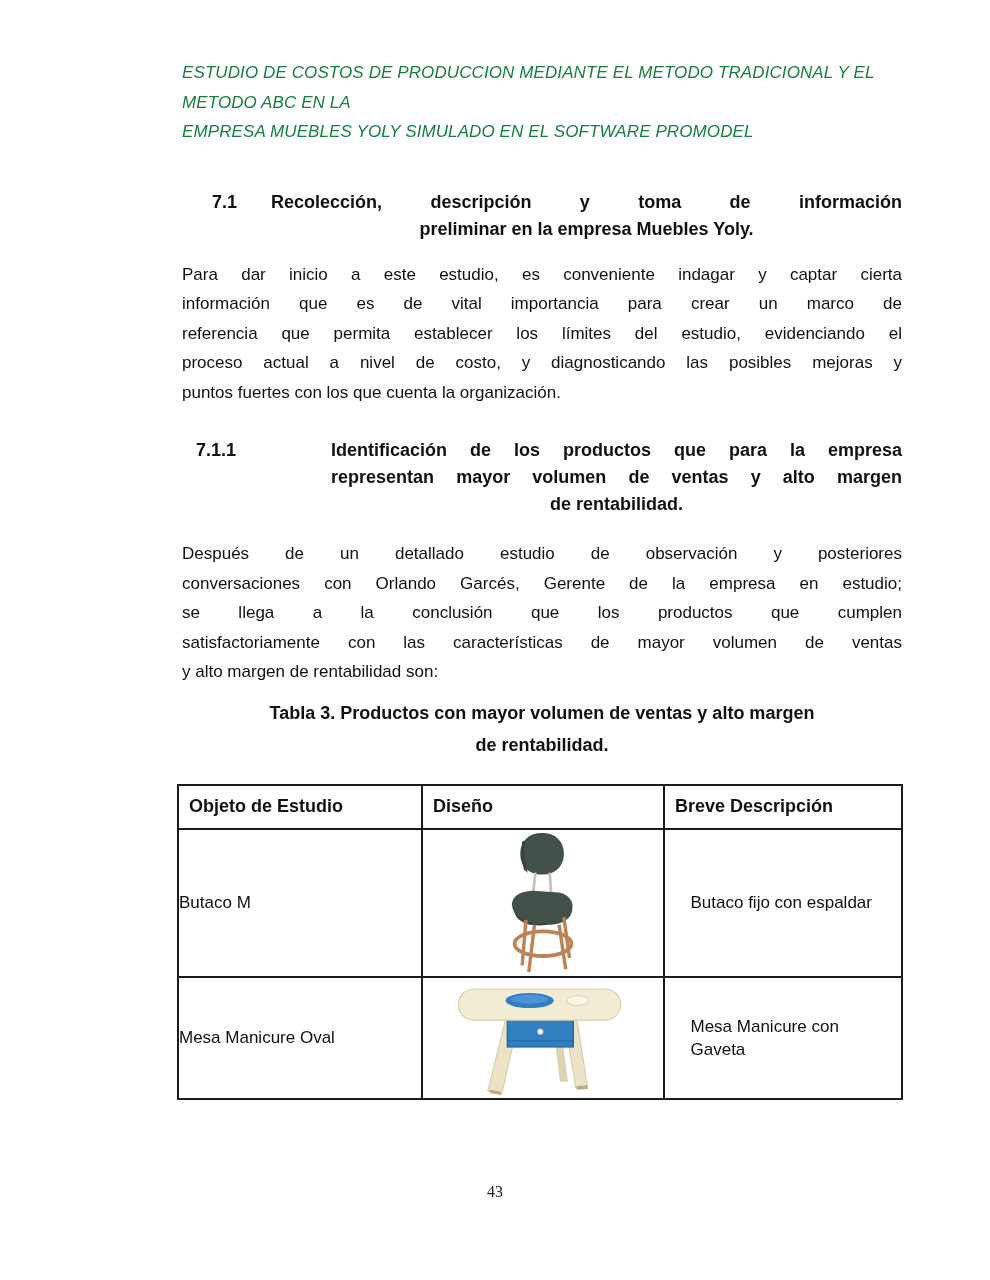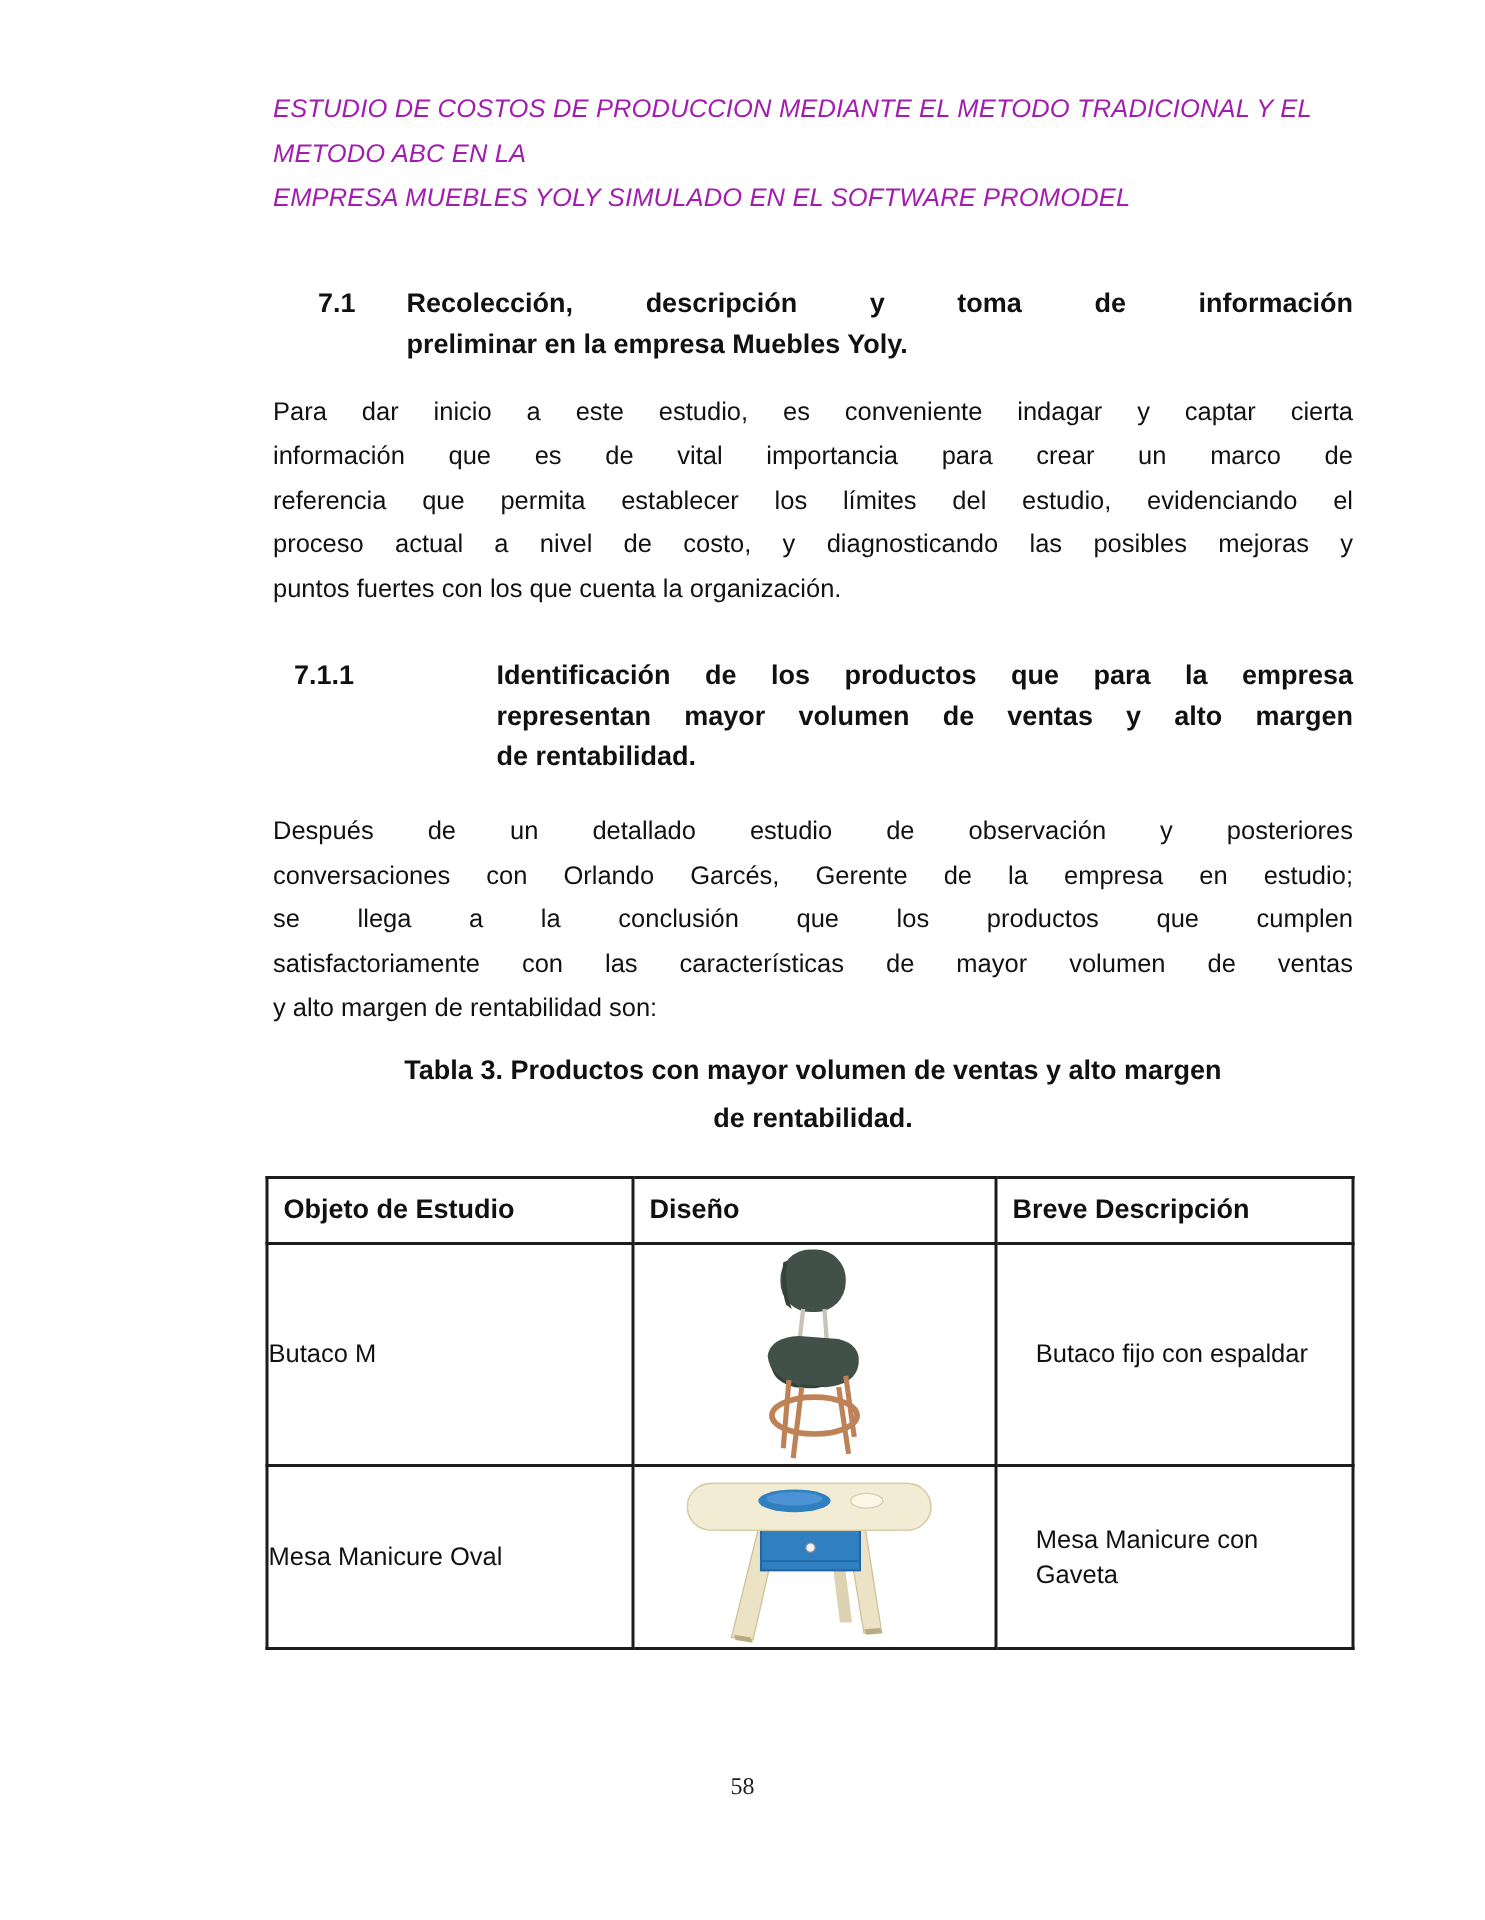--- a/index.html
+++ b/index.html
@@ -6,32 +6,32 @@
   html, body { background: #ffffff; }
   body {
     width: 990px; height: 1280px; position: relative;
     font-family: "Liberation Sans", "DejaVu Sans", sans-serif;
     color: #111111;
     overflow: hidden;
   }
   .content { margin-left: 182px; margin-right: 88px; }
 
   
-  .doc-header { padding-top: 58px; font-size: 13px; font-style: italic; line-height: 20px; color: #a21caf; letter-spacing: 0.1px; }
+  .doc-header { padding-top: 58px; font-size: 13px; font-style: italic; line-height: 20px; color: #15803d; letter-spacing: 0.1px; }
   .doc-header .tline { text-align: left !important; text-align-last: left !important; }
 
   
   .tline { font-size: 17px; line-height: 29.5px; text-align: left; }
   .tline.stretch { text-align: justify; text-align-last: justify; }
 
   
   .section { display: flex; font-weight: bold; font-size: 18px; }
   .section .sec-num { flex: 0 0 auto; }
   .section .sec-title { flex: 1 1 auto; }
-  .section .tline { font-size: 18px; line-height: 27px; font-weight: bold; }
+  .section .tline { font-size: 18px; line-height: 27px; font-weight: bold; text-align: center; }
   .sec-71 { margin-top: 42px; margin-left: 30px; }
   .sec-71 .sec-num { width: 59px; line-height: 27px; }
   .sec-711 { margin-top: 30px; margin-left: 14px; gap: 46px; }
   .sec-711 .sec-num { width: 89px; line-height: 27px; }
 
   .para { margin-top: 17px; }
   .para-2 { margin-top: 21px; }
 
   
   .caption { margin-top: 10px; font-weight: bold; }
@@ -166,13 +166,13 @@
       </td>
       <td class="row-2">
         <div class="desc-inner">Mesa Manicure con Gaveta</div>
       </td>
     </tr>
   </tbody>
     </table>
 
 </div>
 
-<div class="page-number">58</div>
+<div class="page-number">43</div>
 
 </body></html>

